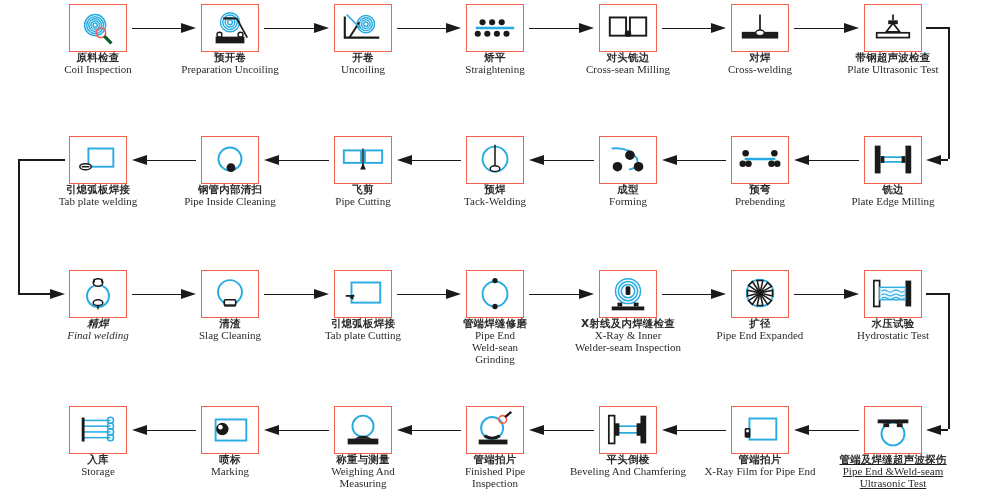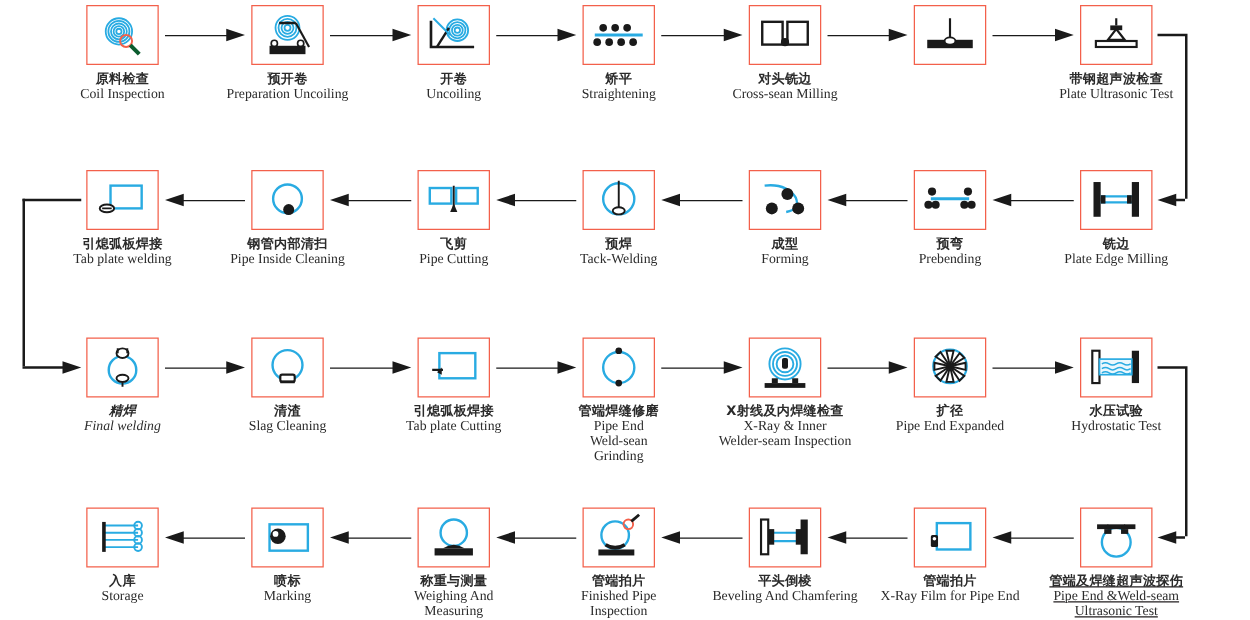--- a/index.html
+++ b/index.html
@@ -11,21 +11,21 @@
   #diagram{position:relative;width:1000px;height:496px;}
 
   
   .node{position:absolute;width:120px;text-align:center;}
   .node .frame{
     width:58px;height:48px;margin:0 auto;
     border:1.6px solid var(--redline,#f3604b);
     background:#fff;position:relative;box-sizing:border-box;
   }
   .node .frame svg{position:absolute;left:0;top:0;width:100%;height:100%;display:block;}
-  .node .labels{margin-top:6px;line-height:1.08;text-align:center;}
+  .node .labels{line-height:1.08;text-align:center;}
   .node .cn{
     font-family:"DejaVu Sans","Liberation Sans",sans-serif;
     font-size:10.5px;font-weight:700;color:#2b2b2b;letter-spacing:.2px;
     white-space:nowrap;
   }
   .node .en{
     font-size:11px;color:#2b2b2b;margin-top:1px;
   }
   .node.wide{width:150px;}
   .node.wide .en{white-space:normal;}
@@ -152,20 +152,24 @@
         <div class="en">Cross-sean Milling</div>
       </div>
     </div>
     <div class="node" style="left: 700px; top: 4px;">
       <div class="frame">
         <svg viewBox="0 0 58 48" xmlns="http://www.w3.org/2000/svg">
     <rect x="10" y="28" width="38" height="7" fill="#1a1a1a"></rect>
     <line x1="29" y1="10" x2="29" y2="28" stroke="#1a1a1a" stroke-width="1.8"></line>
     <ellipse cx="29" cy="29" rx="4.5" ry="3" fill="#fff" stroke="#1a1a1a" stroke-width="1.5"></ellipse>
         </svg>
+      </div>
+      <div class="labels">
+        <div class="cn">对焊</div>
+        <div class="en">Cross-welding</div>
       </div>
     </div>
     <div class="node" style="left: 833px; top: 4px;">
       <div class="frame">
         <svg viewBox="0 0 58 48" xmlns="http://www.w3.org/2000/svg">
     <rect x="12" y="29" width="34" height="5" fill="none" stroke="#1a1a1a" stroke-width="1.8"></rect>
     <path d="M22 28 L29 19 L36 28 Z" fill="none" stroke="#1a1a1a" stroke-width="1.8"></path>
     <rect x="24" y="16" width="10" height="4" fill="#1a1a1a"></rect>
     <line x1="29" y1="10" x2="29" y2="16" stroke="#1a1a1a" stroke-width="1.8"></line>
         </svg>

